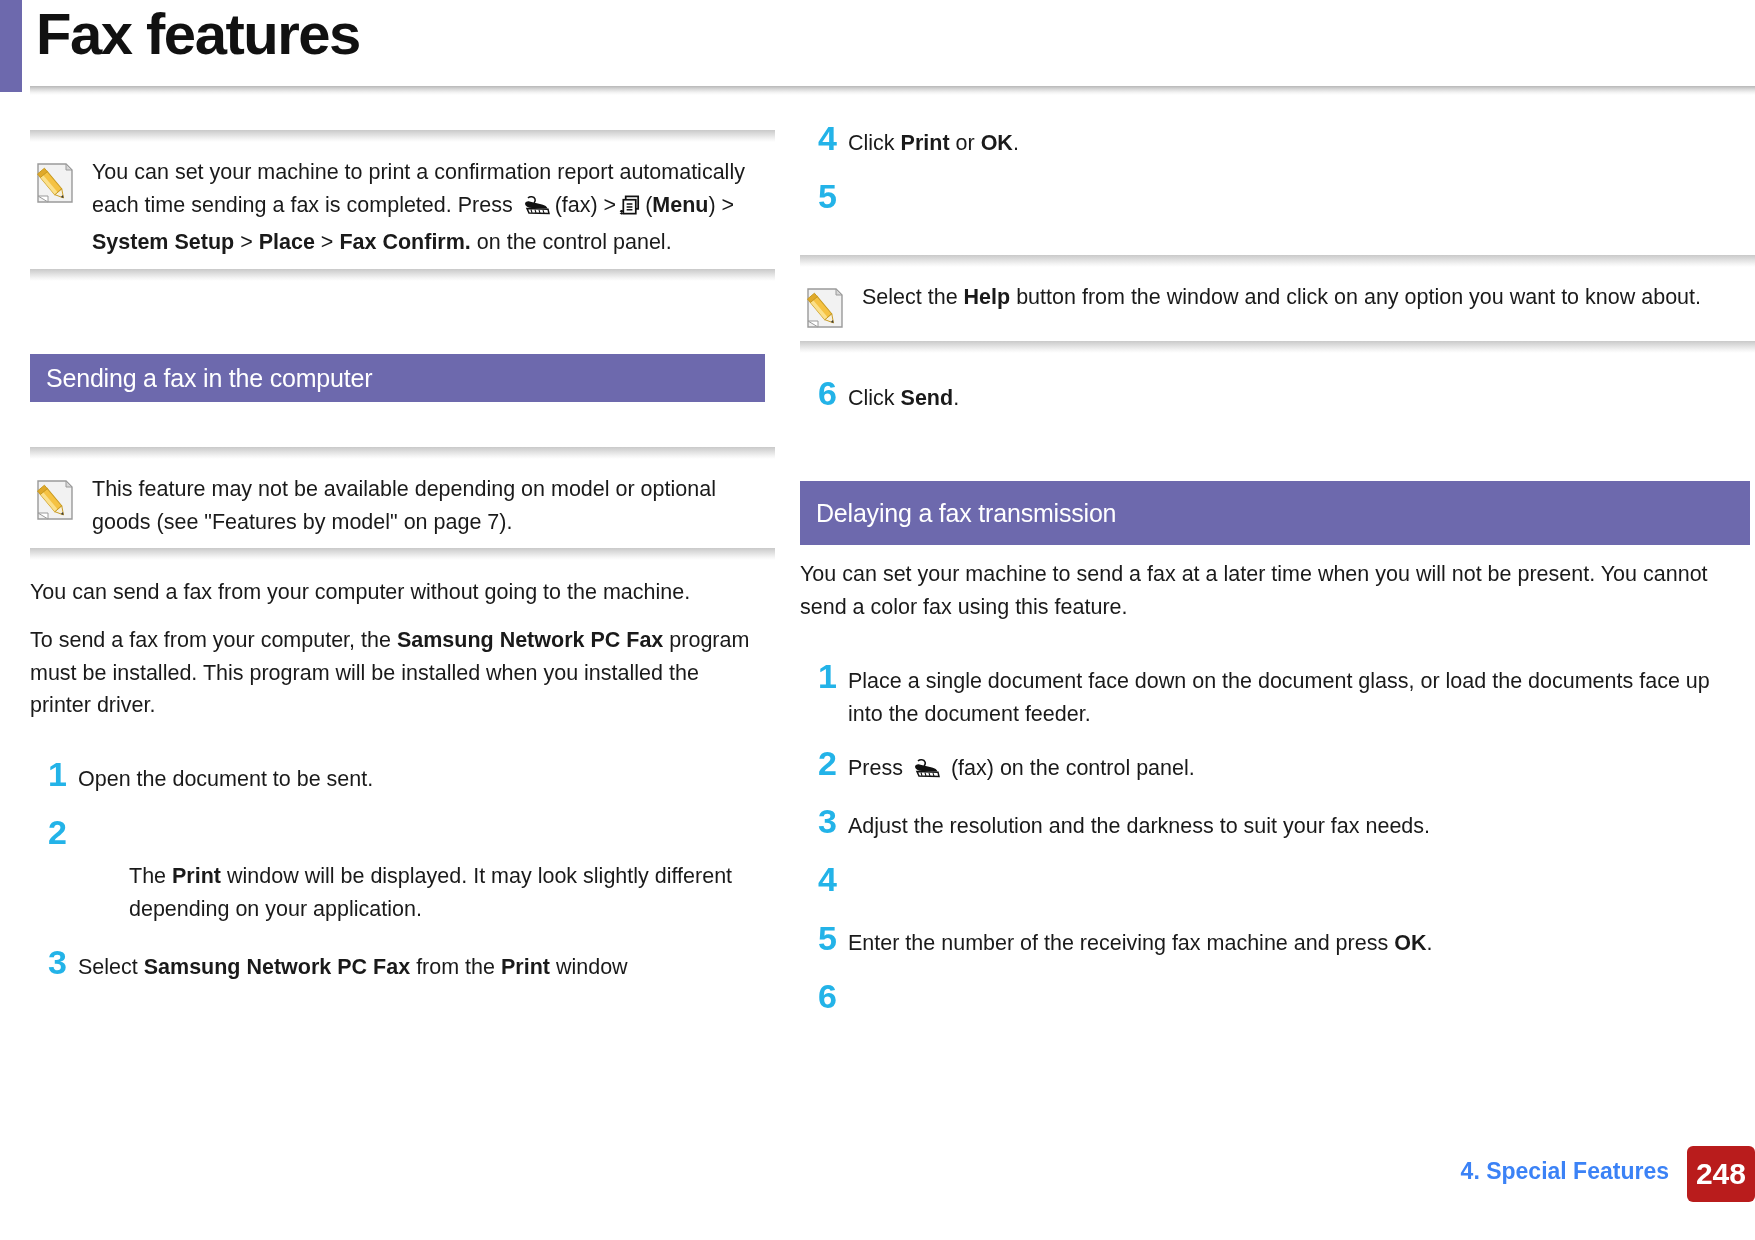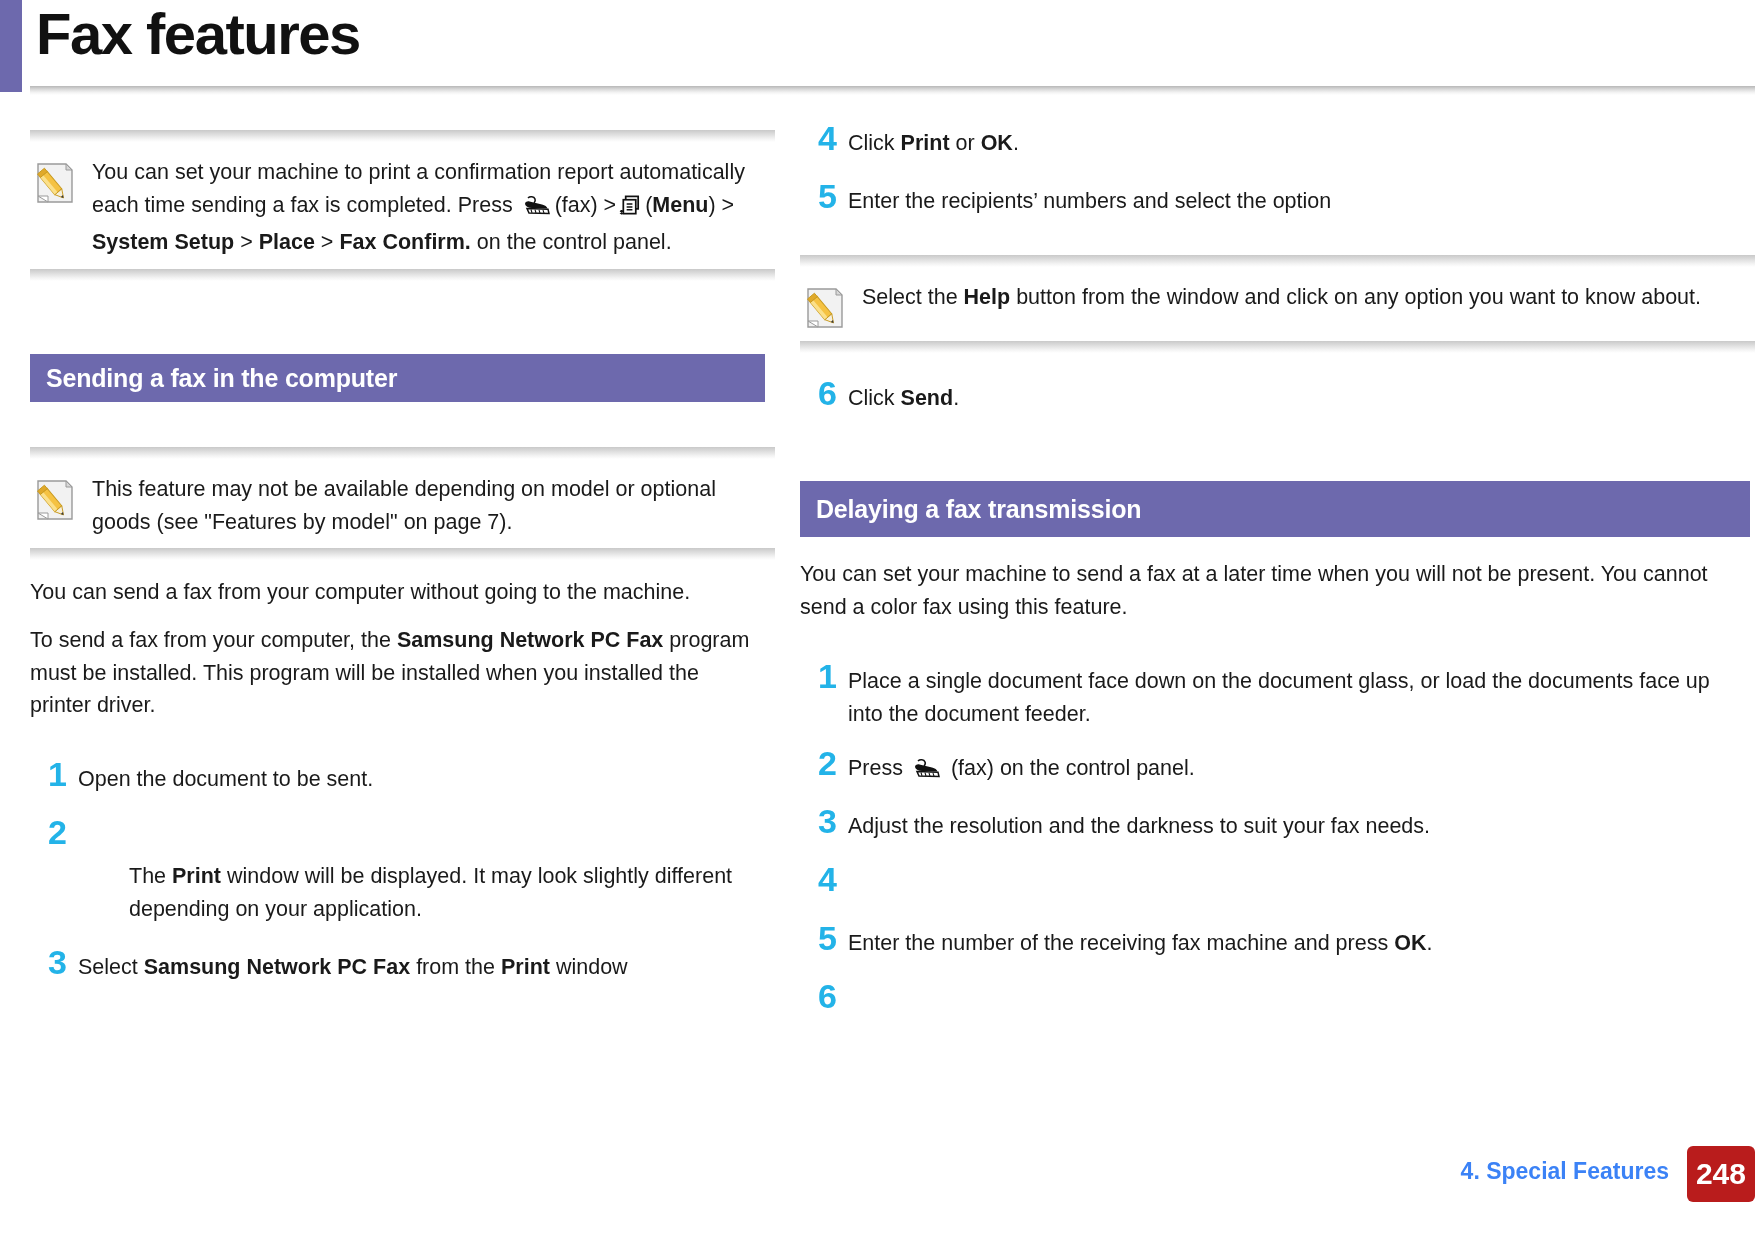--- a/index.html
+++ b/index.html
@@ -82,21 +82,21 @@
     color: #1a1a1a;
   }
   .note-text b { font-weight: bold; }
 
   
   .section-header {
     position: absolute;
     background: #6d69ad;
     color: #ffffff;
     font-size: 25px;
-    font-weight: bold;
+    font-weight: normal;
     letter-spacing: -0.2px;
     display: flex;
     align-items: center;
     padding-left: 16px;
     box-sizing: border-box;
   }
 
   
   .para {
     position: absolute;
@@ -276,21 +276,20 @@
 
 <div class="step" style="left:800px; top:122px; width:940px;">
   <div class="step-num">4</div>
   <div class="step-text">
     <span>Click </span><b>Print</b><span> or </span><b>OK</b><span>.</span>
   </div>
 </div>
 
 <div class="step" style="left:800px; top:180px; width:940px;">
   <div class="step-num">5</div>
-  <div class="step-text">Enter the recipients’ numbers and select the option</div>
 </div>
 
 <div class="note" style="left:800px; top:255px; width:955px;">
   <div class="note-rule"></div>
   <div class="note-body">
     <div class="note-icon">
       <svg viewBox="0 0 42 46" width="42" height="46" xmlns="http://www.w3.org/2000/svg">
         <path d="M4 4 H32 L38 10 V42 H4 Z" fill="#f2f2f2" stroke="#9a9a9a" stroke-width="1.4"></path>
         <path d="M32 4 L38 10 H32 Z" fill="#d8d8d8" stroke="#9a9a9a" stroke-width="1"></path>
         <path d="M4 36 H14 V42 Z" fill="#ffffff" stroke="#9a9a9a" stroke-width="1"></path>
@@ -310,21 +309,21 @@
   <div class="note-rule bottom"></div>
 </div>
 
 <div class="step" style="left:800px; top:377px; width:940px;">
   <div class="step-num">6</div>
   <div class="step-text">
     <span>Click </span><b>Send</b><span>.</span>
   </div>
 </div>
 
-<div class="section-header" style="left:800px; top:481px; width:950px; height:56px;">Delaying a fax transmission</div>
+<div class="section-header" style="left:800px; top:481px; width:950px; height:64px;">Delaying a fax transmission</div>
 
 <div class="para" style="left:800px; top:558px; width:930px;">You can set your machine to send a fax at a later time when you will not be present. You cannot send a color fax using this feature.</div>
 
 <div class="step" style="left:800px; top:660px; width:950px;">
   <div class="step-num">1</div>
   <div class="step-text" style="width:880px;">Place a single document face down on the document glass, or load the documents face up into the document feeder.</div>
 </div>
 
 <div class="step" style="left:800px; top:747px; width:950px;">
   <div class="step-num">2</div>

